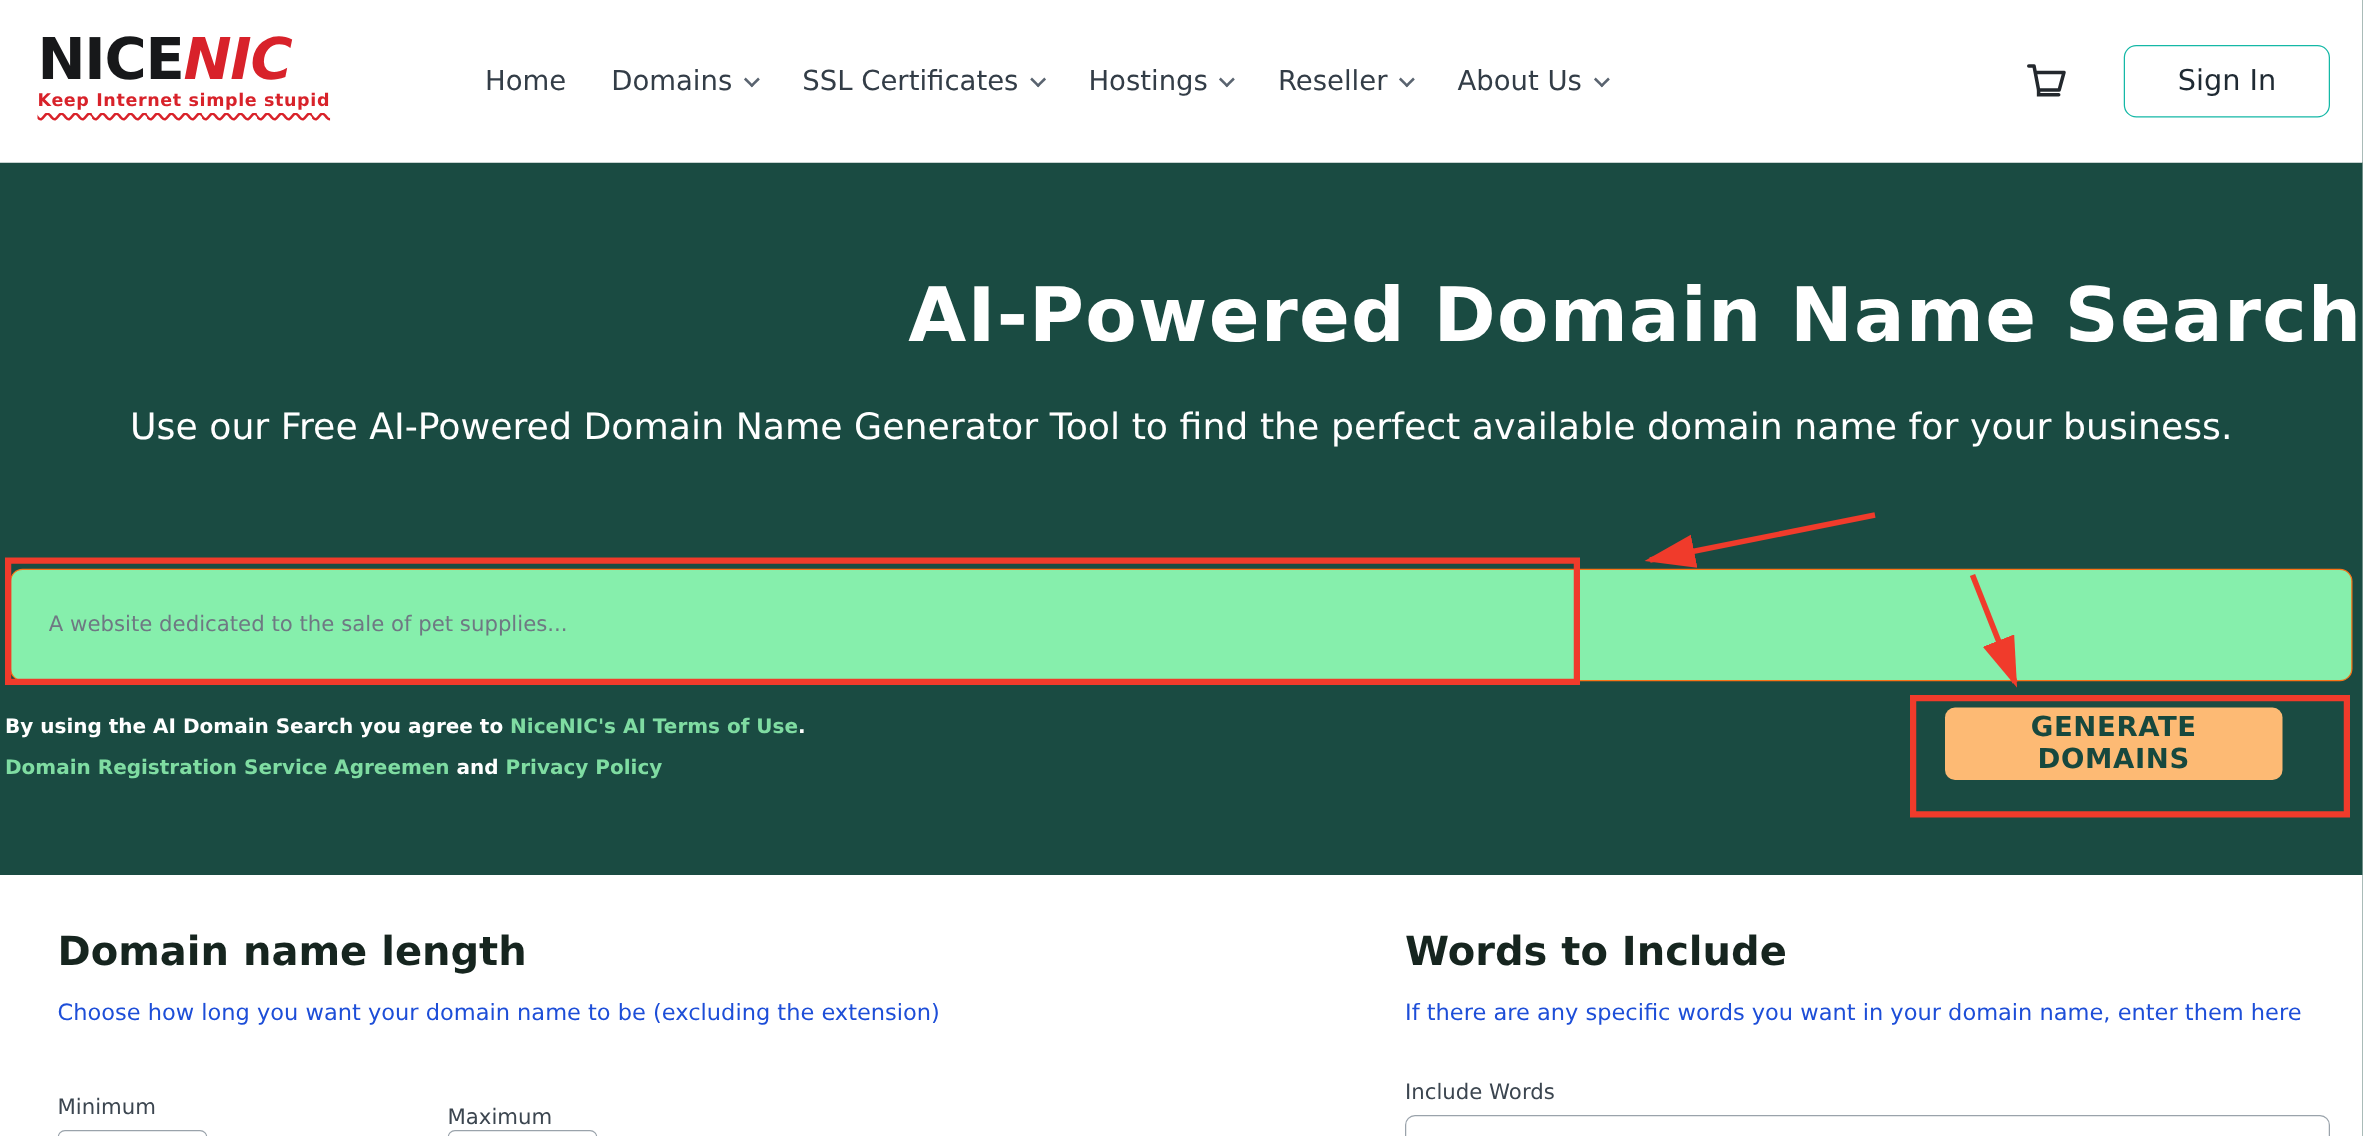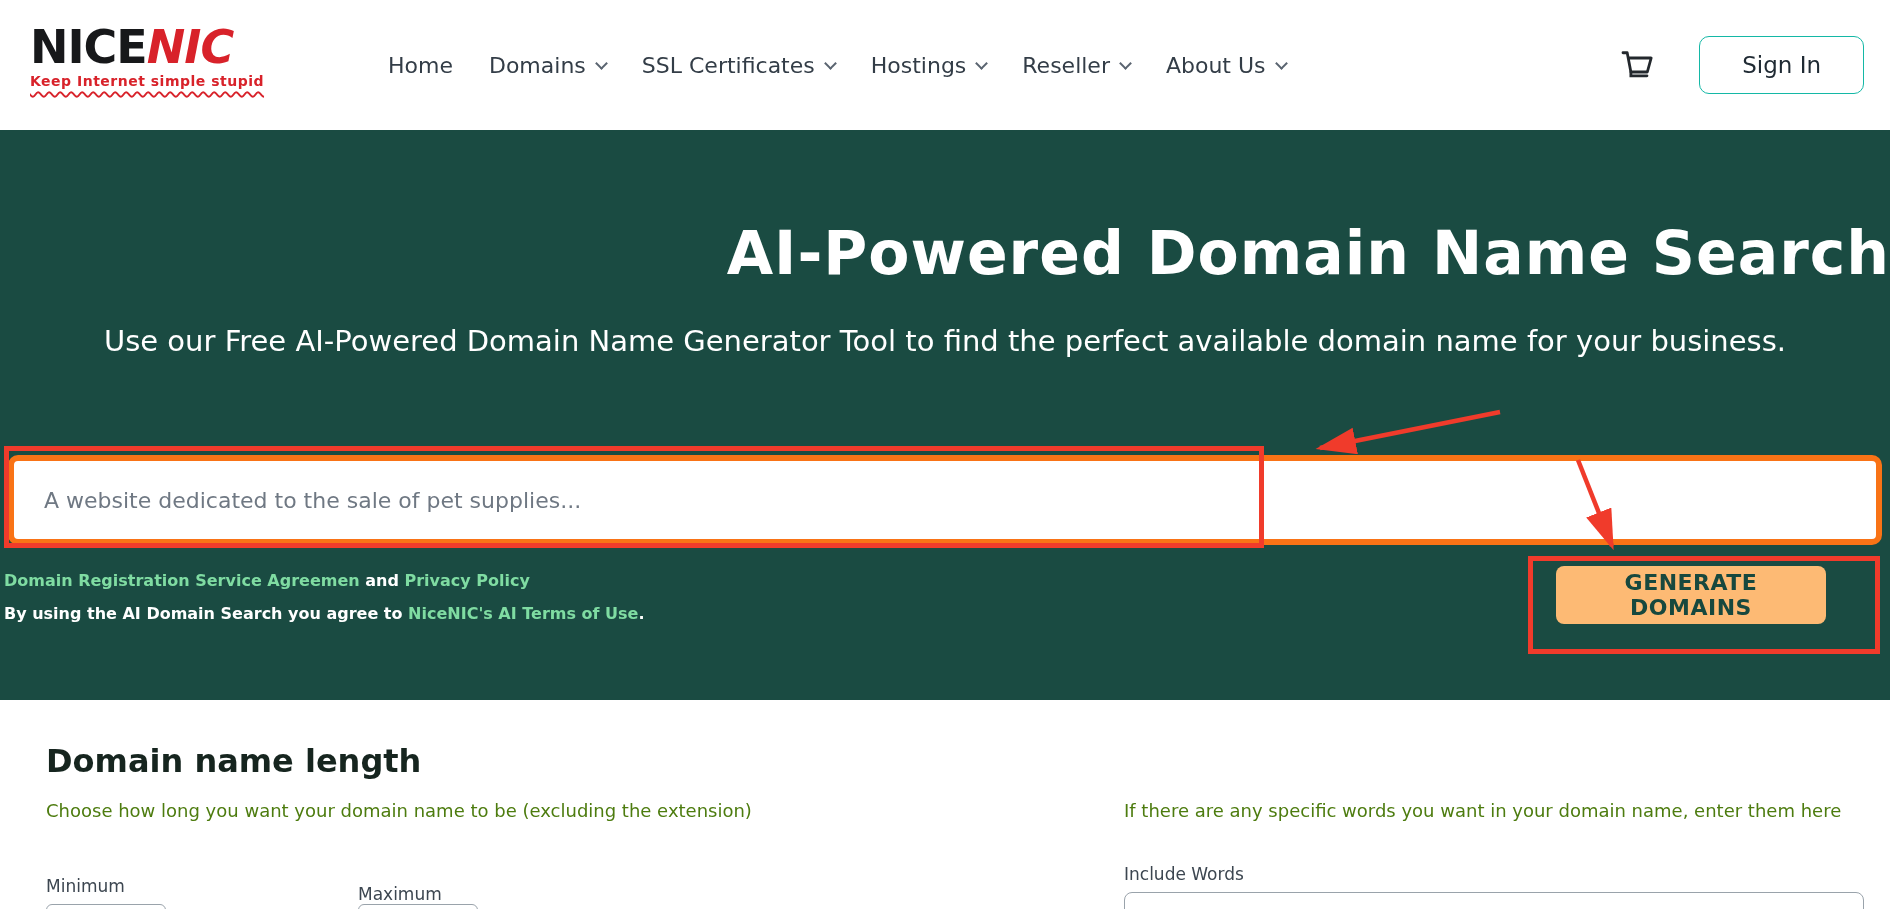--- a/index.html
+++ b/index.html
@@ -55,22 +55,22 @@
   .hero-title {
     position: absolute; top: 88px; left: 0; width: 1890px; text-align: right;
     margin: 0; color: #ffffff; font-size: 60px; font-weight: bold; letter-spacing: 1px;
   }
   .hero-subtitle {
     position: absolute; top: 194px; left: 0; width: 1890px; text-align: center;
     margin: 0; color: #ffffff; font-size: 29px; font-weight: normal;
   }
   .search-input {
     position: absolute; top: 325px; left: 8px; width: 1874px; height: 90px;
-    border-radius: 10px; border: 6px solid #f97316; background: #ffffff;
-    padding: 0 30px; font-size: 22px; color: #374151; outline: none;
+    border-radius: 10px; border: 1px solid #f97316; background: #86efac;
+    padding: 0 30px; font-size: 17px; color: #374151; outline: none;
     font-family: inherit;
   }
   .search-input::placeholder { color: #6f7883; opacity: 1; }
   .terms {
     position: absolute; left: 4px; top: 434px;
     font-size: 16px; font-weight: bold; color: #ffffff; line-height: 33px;
   }
   .glink { color: #7fdca2; text-decoration: none; cursor: pointer; }
   .generate-btn {
     position: absolute; left: 1556px; top: 436px; width: 270px; height: 58px;
@@ -83,21 +83,21 @@
   .ann-box { position: absolute; border: 5px solid #f03b2b; pointer-events: none; z-index: 8; }
   .ann-box-search { left: 4px; top: 316px; width: 1260px; height: 102px; }
   .ann-box-generate { left: 1528px; top: 426px; width: 352px; height: 98px; }
   .ann-arrows { position: absolute; left: 0; top: 0; width: 1890px; height: 570px; pointer-events: none; z-index: 9; }
 
   
   .options { position: absolute; top: 700px; left: 0; width: 1890px; height: 209px; background: #ffffff; }
   .opt-title { position: absolute; margin: 0; font-size: 32px; font-weight: bold; color: #16251f; }
   .opt-title-left  { left: 46px;  top: 42px; }
   .opt-title-right { left: 1124px; top: 42px; }
-  .opt-desc { position: absolute; margin: 0; font-size: 18px; color: #4d7c0f; }
+  .opt-desc { position: absolute; margin: 0; font-size: 18px; color: #1d4ed8; }
   .opt-desc-left  { left: 46px;  top: 100px; }
   .opt-desc-right { left: 1124px; top: 100px; }
   .opt-label { position: absolute; font-size: 17px; color: #3c4650; }
   .lbl-min { left: 46px; top: 176px; }
   .lbl-max { left: 358px; top: 184px; }
   .lbl-include { left: 1124px; top: 164px; }
   .opt-input {
     position: absolute; border: 1px solid #9aa3ab; border-radius: 6px;
     background: #ffffff; font-size: 18px; padding: 0 12px; outline: none; font-family: inherit;
   }
@@ -150,22 +150,22 @@
   <button class="signin-btn">Sign In</button>
 </header>
 
 <section class="hero">
   <h1 class="hero-title">AI-Powered Domain Name Search</h1>
   <p class="hero-subtitle">Use our Free AI-Powered Domain Name Generator Tool to find the perfect available domain name for your business.</p>
 
   <input class="search-input" type="text" placeholder="A website dedicated to the sale of pet supplies..." style="">
 
   <div class="terms">
+    <div class="t-line"><span>By using the AI Domain Search you agree to </span><a class="glink">NiceNIC's AI Terms of Use</a><span>.</span></div>
     <div class="t-line"><a class="glink">Domain Registration Service Agreemen</a><span> and </span><a class="glink">Privacy Policy</a></div>
-    <div class="t-line"><span>By using the AI Domain Search you agree to </span><a class="glink">NiceNIC's AI Terms of Use</a><span>.</span></div>
   </div>
 
   <button class="generate-btn">GENERATE DOMAINS</button>
 
   <div class="ann-box ann-box-search"></div>
   <div class="ann-box ann-box-generate"></div>
   <svg class="ann-arrows" viewBox="0 0 1890 570">
     <defs>
       <marker id="ah" markerWidth="10" markerHeight="8" refX="8" refY="3" orient="auto" markerUnits="strokeWidth">
         <path d="M0,0 L9,3 L0,6 Z" fill="#f03b2b"></path>
@@ -177,16 +177,17 @@
 </section>
 
 <section class="options">
   <h2 class="opt-title opt-title-left">Domain name length</h2>
   <p class="opt-desc opt-desc-left">Choose how long you want your domain name to be (excluding the extension)</p>
   <div class="opt-label lbl-min">Minimum</div>
   <div class="opt-label lbl-max">Maximum</div>
   <input class="opt-input inp-min" type="text" style="">
   <input class="opt-input inp-max" type="text" style="">
 
+  <h2 class="opt-title opt-title-right">Words to Include</h2>
   <p class="opt-desc opt-desc-right">If there are any specific words you want in your domain name, enter them here</p>
   <div class="opt-label lbl-include">Include Words</div>
   <input class="opt-input inp-include" type="text" style="">
 </section>
 
 </body></html>

